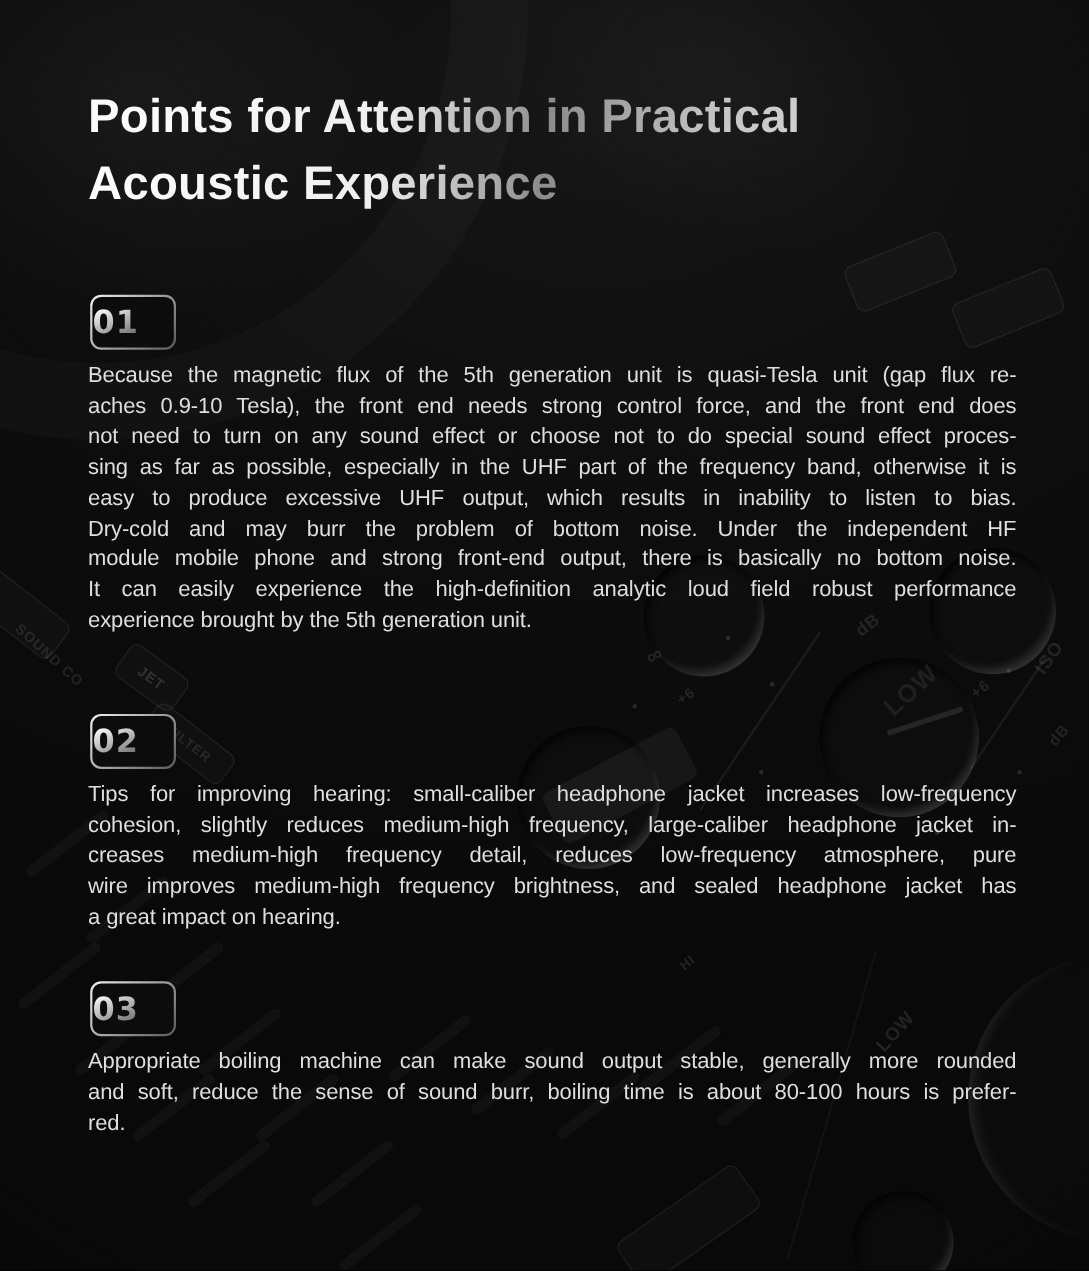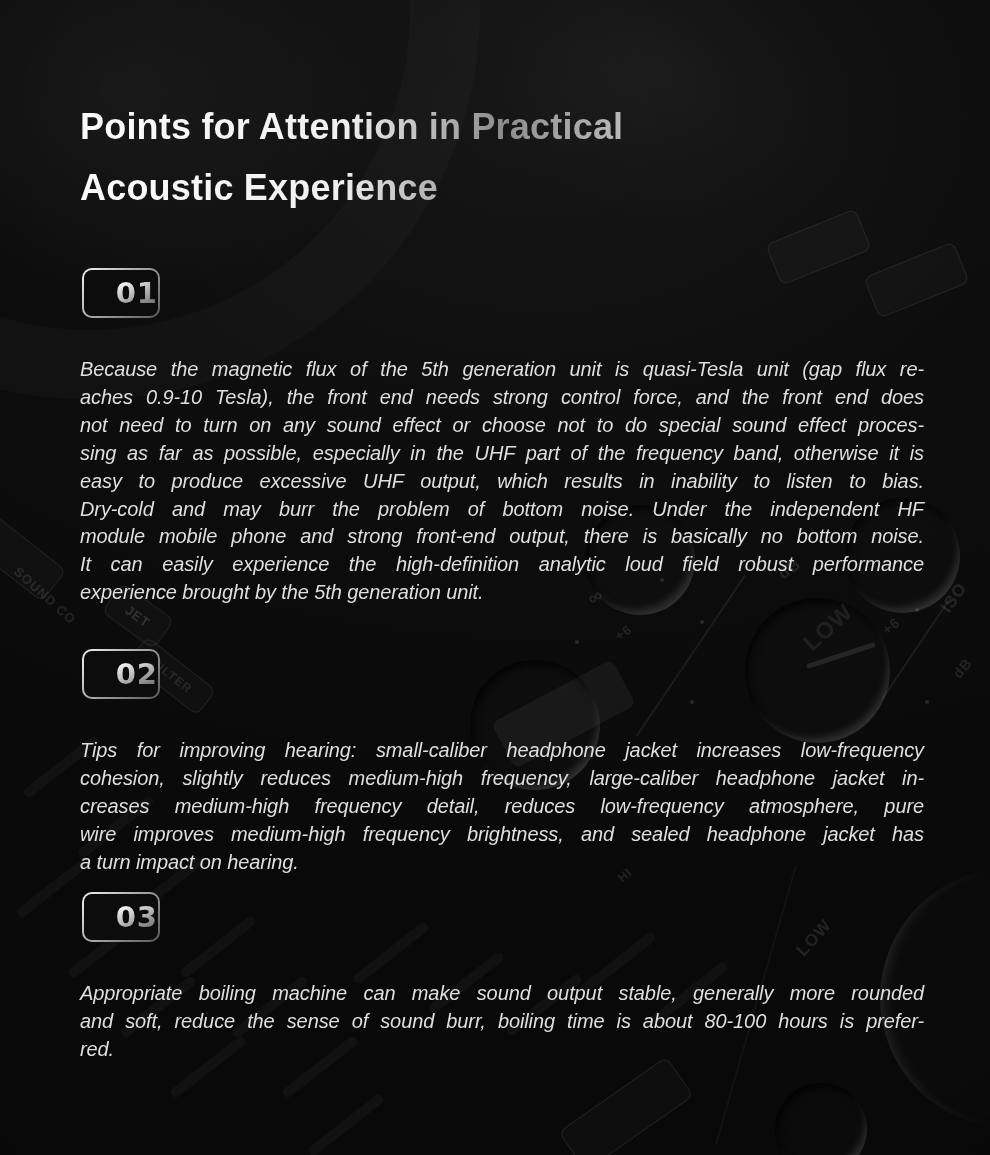--- a/index.html
+++ b/index.html
@@ -21,39 +21,39 @@
   .bg-line{position:absolute;width:2px;background:rgba(255,255,255,0.07);border-radius:1px;}
   .bg-slat{position:absolute;width:92px;height:10px;border-radius:5px;background:rgba(255,255,255,0.035);}
   .bg-dot{position:absolute;width:4px;height:4px;border-radius:50%;background:rgba(255,255,255,0.12);}
   .bg-pointer{position:absolute;height:5px;border-radius:2px;background:rgba(255,255,255,0.10);}
   .bg-label{position:absolute;color:rgba(255,255,255,0.10);font-weight:bold;letter-spacing:1px;white-space:nowrap;}
   .bg-circle{position:absolute;border-radius:50%;border:70px solid rgba(255,255,255,0.022);}
   .vignette{position:absolute;inset:0;pointer-events:none;
     background:radial-gradient(135% 115% at 50% 38%, rgba(0,0,0,0) 55%, rgba(0,0,0,0.45) 100%);}
   
   .content{position:absolute;inset:0;}
-  .title{position:absolute;left:80px;top:96px;margin:0;width:740px;
-    font-size:36px;line-height:61px;font-weight:700;letter-spacing:0.2px;color:#d9d9d9;}
+  .title{position:absolute;left:80px;top:76px;margin:0;width:740px;
+    font-size:43px;line-height:61px;font-weight:700;letter-spacing:0.2px;color:#d9d9d9;}
   @supports ((-webkit-background-clip:text) or (background-clip:text)){
     .title{
       background:linear-gradient(97deg,#fbfbfb 4%,#efefef 36%,#8c8c8c 56%,#c4c4c4 76%,#d9d9d9 96%);
       -webkit-background-clip:text;background-clip:text;color:transparent;-webkit-text-fill-color:transparent;}
   }
   .title span{display:block;}
   .section{position:absolute;left:80px;width:844px;}
   .badge{width:78px;height:50px;margin-left:2px;border-radius:10px;padding:2px;box-sizing:border-box;
     background:linear-gradient(135deg,#f2f2f2 0%,#9a9a9a 55%,#5a5a5a 100%);}
   .badge-inner{width:100%;height:100%;border-radius:8px;background:#0c0c0d;
-    display:flex;align-items:center;justify-content:flex-end;}
+    display:flex;align-items:center;justify-content:flex-start;}
   .badge-num{font-family:"DejaVu Sans", sans-serif;font-weight:700;font-size:29px;letter-spacing:1px;color:#cfcfcf;}
   @supports ((-webkit-background-clip:text) or (background-clip:text)){
     .badge-num{background:linear-gradient(155deg,#ffffff 12%,#c0c0c0 45%,#5e5e5e 95%);
       -webkit-background-clip:text;background-clip:text;color:transparent;-webkit-text-fill-color:transparent;}
   }
-  .para{margin-top:38px;width:844px;color:#dfdfdf;font-size:20px;line-height:27.9px;letter-spacing:-0.1px;font-style:italic;}
+  .para{margin-top:10px;width:844px;color:#dfdfdf;font-size:20px;line-height:27.9px;letter-spacing:-0.1px;}
   .para .tline{text-align:justify;text-align-last:justify;}
   .para .tline:last-child{text-align-last:left;}
 </style>
 </head>
 <body>
 
 <div class="page">
 
   <div class="bg">
 
@@ -155,21 +155,21 @@
       <div class="badge">
         <div class="badge-inner">
           <span class="badge-num">02</span>
         </div>
       </div>
       <div class="para">
           <div class="tline">Tips for improving hearing: small-caliber headphone jacket increases low-frequency</div>
           <div class="tline">cohesion, slightly reduces medium-high frequency, large-caliber headphone jacket in-</div>
           <div class="tline">creases medium-high frequency detail, reduces low-frequency atmosphere, pure</div>
           <div class="tline">wire improves medium-high frequency brightness, and sealed headphone jacket has</div>
-          <div class="tline">a turn impact on hearing.</div>
+          <div class="tline">a great impact on hearing.</div>
         </div>
     </section>
 
     <section class="section" style="top:892px;">
       <div class="badge">
         <div class="badge-inner">
           <span class="badge-num">03</span>
         </div>
       </div>
       <div class="para">

